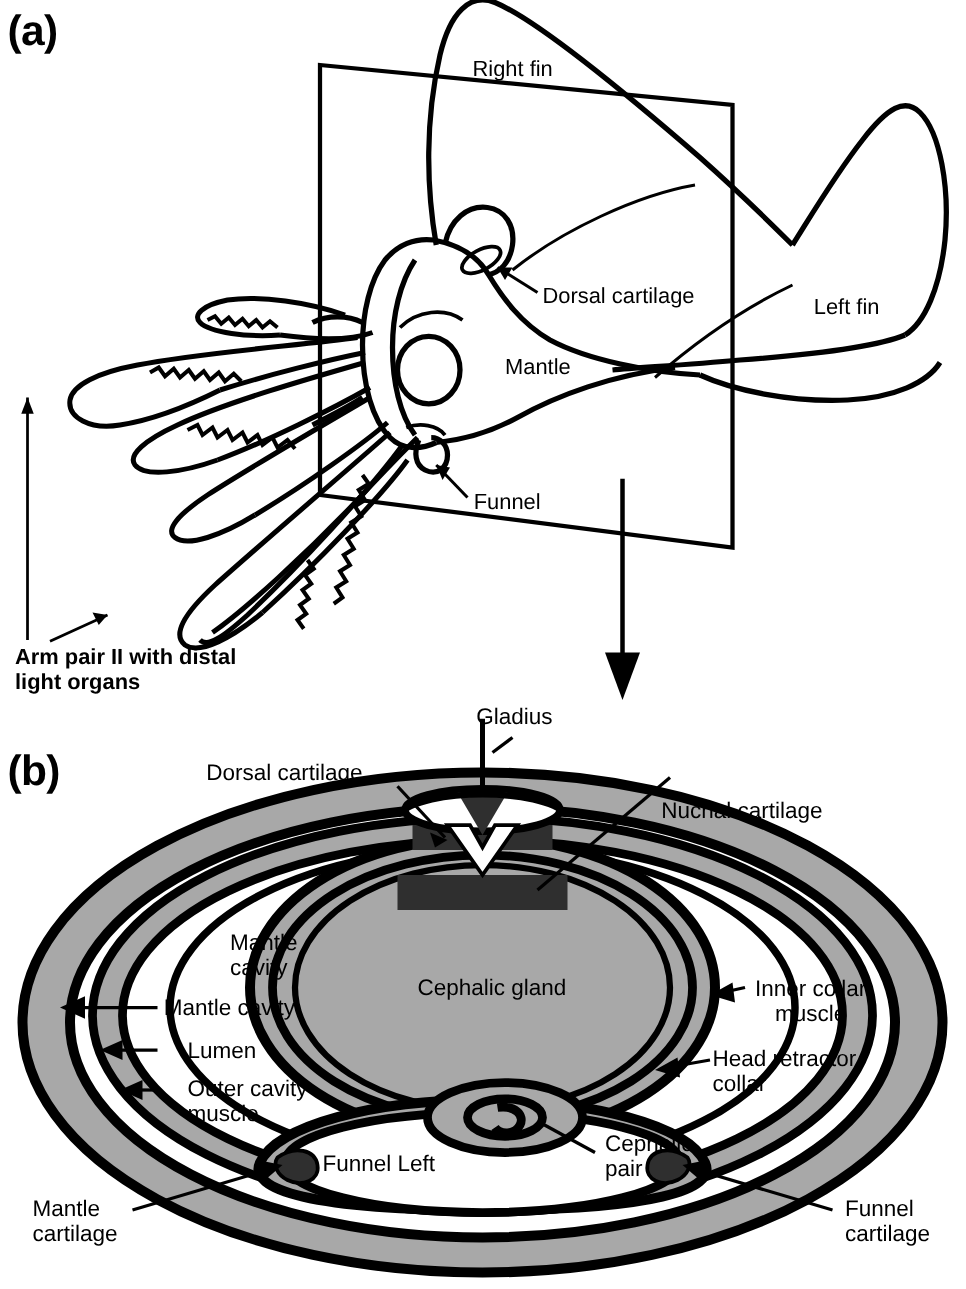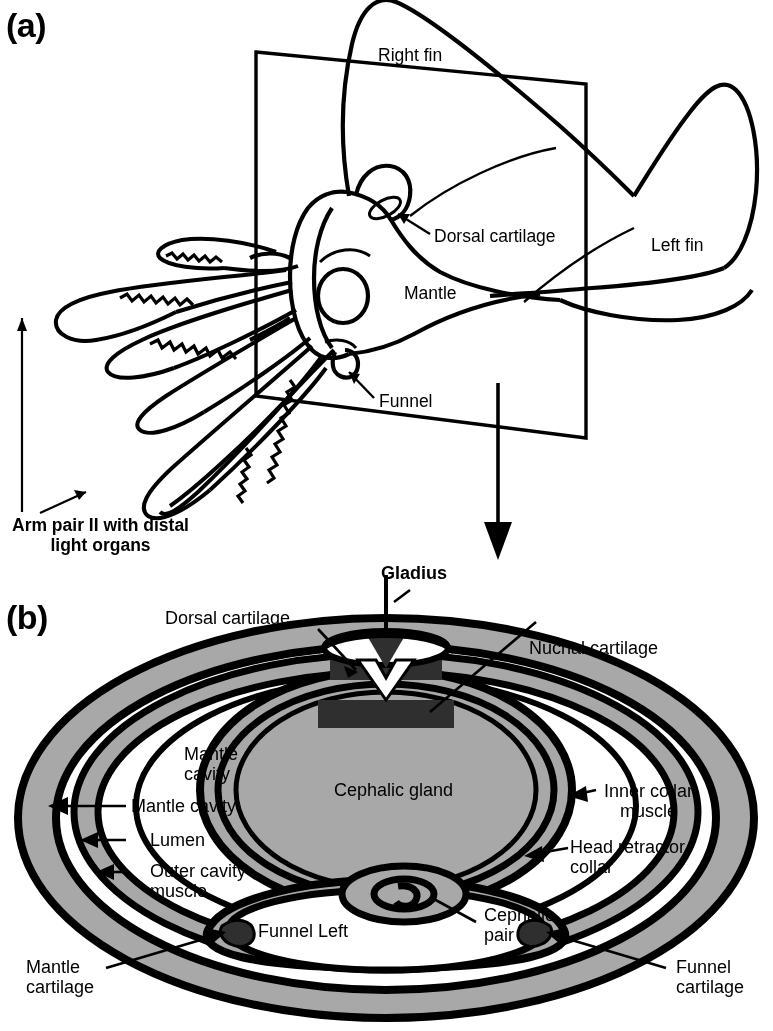--- a/index.html
+++ b/index.html
@@ -243,26 +243,26 @@
       <path class="stroke" stroke-width="2.6" d="M666,968 L558,936"></path>
       <polygon points="546,932 566,928 560,944" fill="#000"></polygon>
     </g>
   </svg>
 
   <div class="lbl" style="left:341px;top:46px;margin-left:37px;">Right fin</div>
   <div class="lbl" style="left:612px;top:236px;margin-left:39px;">Left fin</div>
   <div class="lbl" style="left:434px;top:227px;">Dorsal cartilage</div>
   <div class="lbl" style="left:404px;top:284px;">Mantle</div>
   <div class="lbl" style="left:379px;top:392px;">Funnel</div>
-  <div class="lbl" style="left:12px;top:516px;font-weight:bold;text-align:center;">Arm pair II with distal
+  <div class="lbl" style="left:12px;top:516px;font-weight:bold;">Arm pair II with distal
 light organs</div>
 
   <div class="panel-letter" style="left:6px;top:598px;">(b)</div>
 
-  <div class="lbl b" style="left:381px;top:563px;font-weight:bold;">Gladius</div>
+  <div class="lbl b" style="left:381px;top:563px;">Gladius</div>
   <div class="lbl b" style="left:165px;top:608px;">Dorsal cartilage</div>
   <div class="lbl b" style="left:529px;top:638px;">Nuchal cartilage</div>
 
   <div class="lbl b" style="left:184px;top:744px;">Mantle
 cavity</div>
   <div class="lbl b" style="left:131px;top:796px;">Mantle cavity</div>
   <div class="lbl b" style="left:150px;top:830px;">Lumen</div>
   <div class="lbl b" style="left:150px;top:861px;">Outer cavity
 muscle</div>
 

